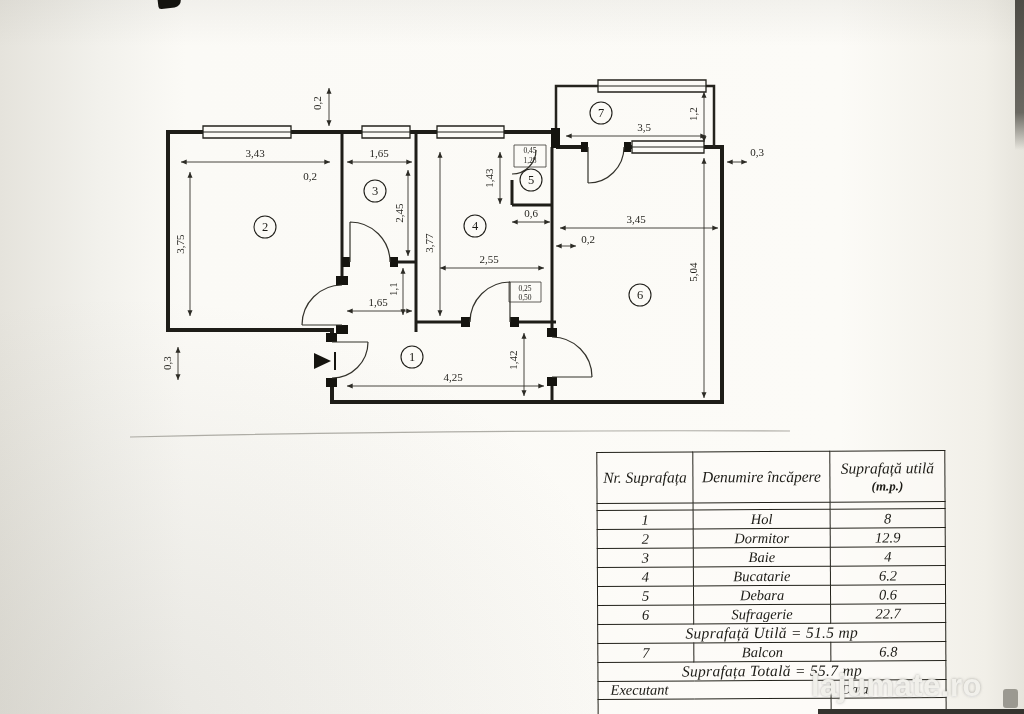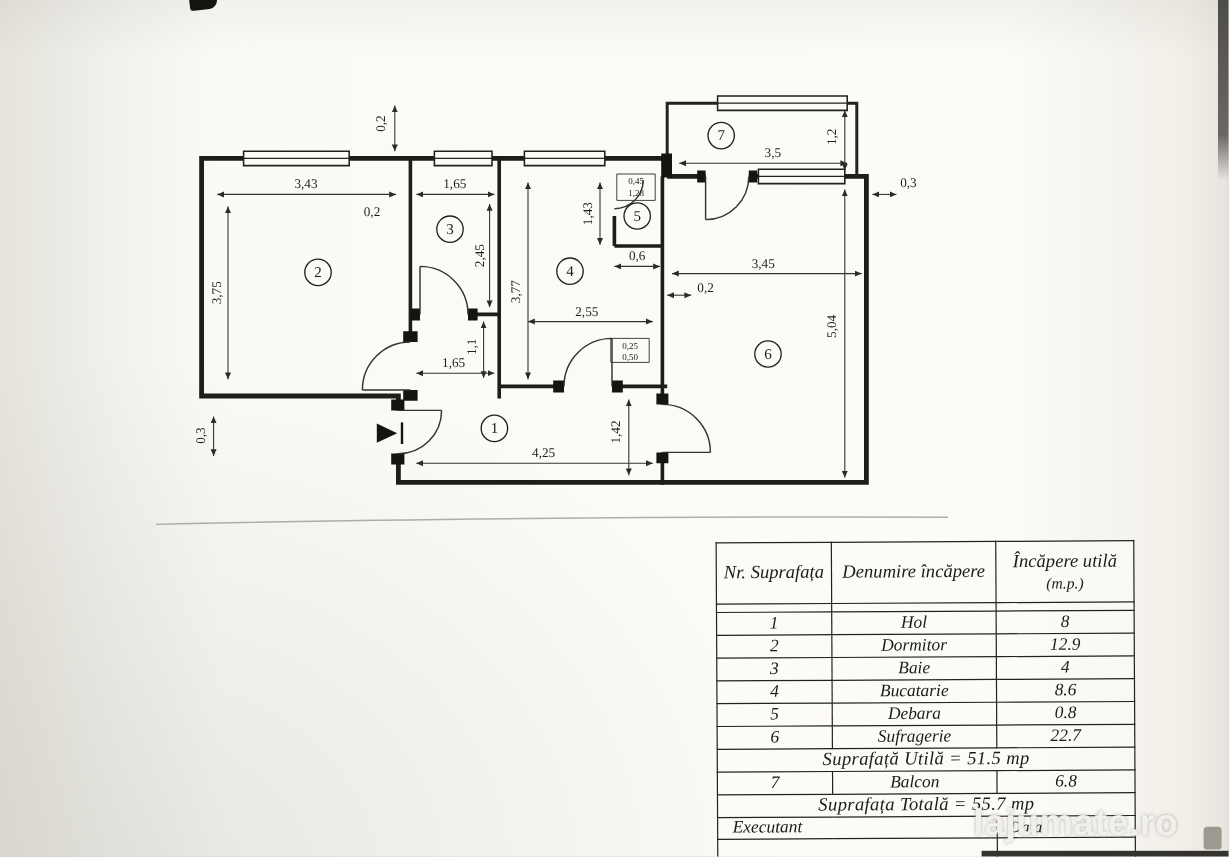--- a/index.html
+++ b/index.html
@@ -19,21 +19,21 @@
   .br-blob{position:absolute;left:1003px;top:689px;width:15px;height:19px;background:#8d8b82;border-radius:3px;opacity:.85;}
   
   .area-table{
     position:absolute;left:597px;top:451px;border-collapse:collapse;
     font-style:italic;transform:rotate(-0.3deg);background:rgba(253,252,248,.6);
   }
   .area-table td{border:1.6px solid #23221b;text-align:center;font-size:14.5px;padding:0 2px;height:18px;vertical-align:middle;}
   .area-table col.c1{width:96px;} .area-table col.c2{width:137px;} .area-table col.c3{width:115px;}
   .area-table tr.hdr td{height:50px;font-size:15.5px;line-height:1.25;}
   .area-table tr.gap td{height:6px;}
-  .area-table .mp{font-size:13px;}
+  .area-table .mp{font-size:13px;font-weight:bold;}
   .area-table tr.merge td{font-size:15.5px;letter-spacing:.3px;height:18px;}
   .area-table tr.foot td{height:17px;text-align:left;padding-left:12px;}
   .area-table tr.foot td.data-cell{vertical-align:bottom;padding-left:10px;font-size:13.5px;}
   .area-table tr.cut td{height:26px;}
   
   .watermark{
     position:absolute;left:811px;top:668px;
     font-family:"Liberation Sans",sans-serif;font-weight:700;font-size:31px;letter-spacing:.5px;
     color:rgba(243,242,237,0.95);
     text-shadow:0 0 3px rgba(108,106,98,.55),0 1px 1px rgba(255,255,255,.9);
@@ -170,21 +170,21 @@
     <colgroup>
         <col class="c1">
         <col class="c2">
         <col class="c3">
       </colgroup>
     <tbody>
       <tr class="hdr">
         <td>Nr. Suprafața</td>
         <td>Denumire încăpere</td>
         <td>
-          <div>Încăpere utilă</div>
+          <div>Suprafață utilă</div>
           <div class="mp">(m.p.)</div>
         </td>
       </tr>
       <tr class="gap">
           <td></td>
           <td></td>
           <td></td>
         </tr>
       <tr>
         <td>1</td>
@@ -197,26 +197,26 @@
         <td>12.9</td>
       </tr>
       <tr>
         <td>3</td>
         <td>Baie</td>
         <td>4</td>
       </tr>
       <tr>
         <td>4</td>
         <td>Bucatarie</td>
-        <td>8.6</td>
+        <td>6.2</td>
       </tr>
       <tr>
         <td>5</td>
         <td>Debara</td>
-        <td>0.8</td>
+        <td>0.6</td>
       </tr>
       <tr>
         <td>6</td>
         <td>Sufragerie</td>
         <td>22.7</td>
       </tr>
       <tr class="merge">
         <td colspan="3">Suprafață Utilă = 51.5 mp</td>
       </tr>
       <tr>

